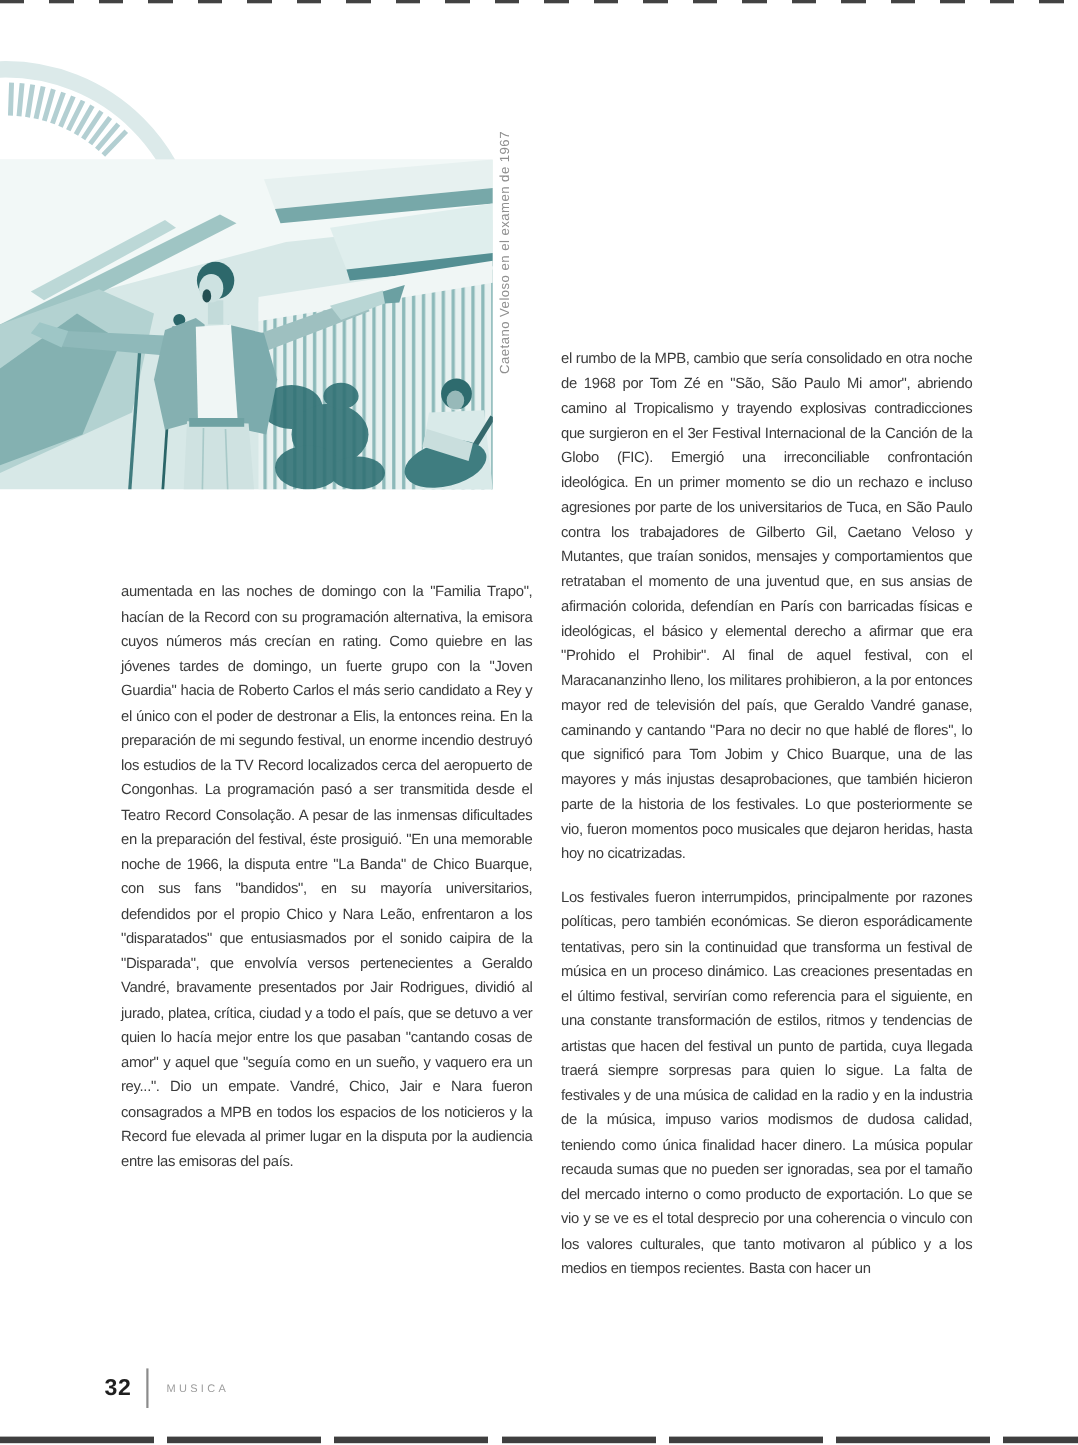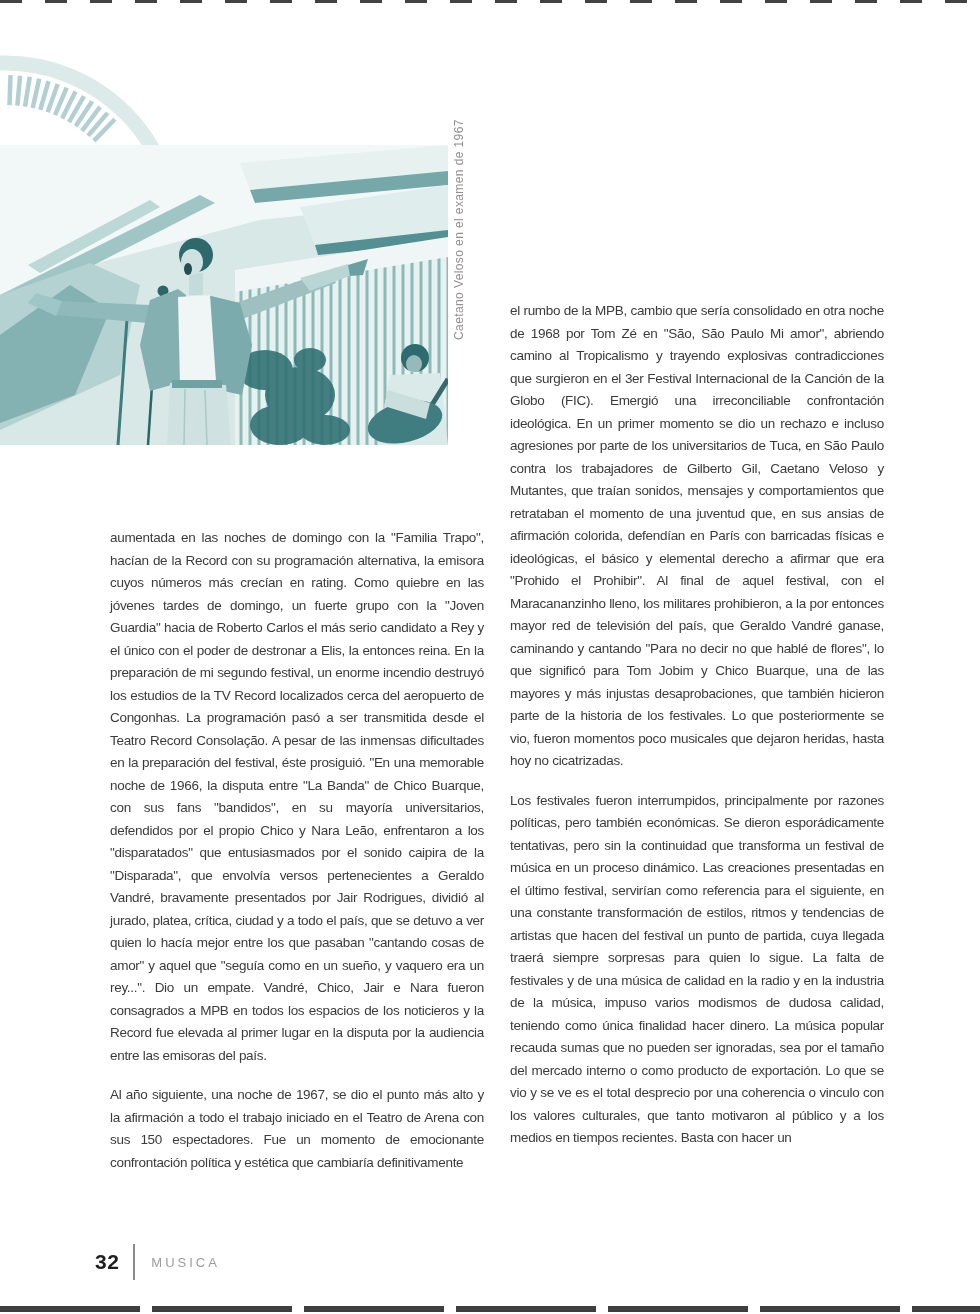--- a/index.html
+++ b/index.html
@@ -30,34 +30,34 @@
     font-size:12px;color:#8f8f8f;letter-spacing:.4px;
     white-space:nowrap;
   }
   .col{
     position:absolute;width:374px;
     font-size:13.5px;line-height:22.5px;letter-spacing:-0.3px;
     color:#3b3b3b;text-align:justify;hyphens:none;
   }
   .col p{margin:0 0 17px 0;}
   .col-left{left:110px;top:527px;}
-  .col-right{left:510px;top:300px;}
+  .col-right{left:510px;top:315px;}
   .footer{
     position:absolute;left:95px;top:1242px;height:40px;
     display:flex;align-items:center;text-align:right;
   }
   .page-number{
     font-size:21px;color:#1f1f1f;font-weight:bold;letter-spacing:.5px;
   }
   .footer-sep{
     display:inline-block;width:2px;height:36px;background:#8b8b8b;
     margin:0 16px 0 14px;
   }
   .section-label{
-    font-size:13px;color:#9c9c9c;letter-spacing:3px;
+    font-size:10px;color:#9c9c9c;letter-spacing:3px;
   }
 </style>
 </head>
 <body>
 
 <div class="page">
 
   <div class="edge-top"></div>
 
   <svg class="sunburst" width="260" height="145" viewBox="0 0 260 145" aria-hidden="true">
@@ -150,21 +150,20 @@
         <line x1="185" y1="244" x2="184" y2="300" stroke="#a8c9c8" stroke-width="1.5"></line>
         <line x1="205" y1="245" x2="207" y2="300" stroke="#a8c9c8" stroke-width="1.5"></line>
       </g>
     </svg>
   </div>
 
   <div class="photo-caption">Caetano Veloso en el examen de 1967</div>
 
   <div class="col col-left">
     <p>aumentada en las noches de domingo con la "Familia Trapo", hacían de la Record con su programación alternativa, la emisora cuyos números más crecían en rating. Como quiebre en las jóvenes tardes de domingo, un fuerte grupo con la "Joven Guardia" hacia de Roberto Carlos el más serio candidato a Rey y el único con el poder de destronar a Elis, la entonces reina. En la preparación de mi segundo festival, un enorme incendio destruyó los estudios de la TV Record localizados cerca del aeropuerto de Congonhas. La programación pasó a ser transmitida desde el Teatro Record Consolação. A pesar de las inmensas dificultades en la preparación del festival, éste prosiguió. "En una memorable noche de 1966, la disputa entre "La Banda" de Chico Buarque, con sus fans "bandidos", en su mayoría universitarios, defendidos por el propio Chico y Nara Leão, enfrentaron a los "disparatados" que entusiasmados por el sonido caipira de la "Disparada", que envolvía versos pertenecientes a Geraldo Vandré, bravamente presentados por Jair Rodrigues, dividió al jurado, platea, crítica, ciudad y a todo el país, que se detuvo a ver quien lo hacía mejor entre los que pasaban "cantando cosas de amor" y aquel que "seguía como en un sueño, y vaquero era un rey...". Dio un empate. Vandré, Chico, Jair e Nara fueron consagrados a MPB en todos los espacios de los noticieros y la Record fue elevada al primer lugar en la disputa por la audiencia entre las emisoras del país.</p>
-    <p>Al año siguiente, una noche de 1967, se dio el punto más alto y la afirmación a todo el trabajo iniciado en el Teatro de Arena con sus 150 espectadores. Fue un momento de emocionante confrontación política y estética que cambiaría definitivamente</p>
   </div>
 
   <div class="col col-right">
     <p>el rumbo de la MPB, cambio que sería consolidado en otra noche de 1968 por Tom Zé en "São, São Paulo Mi amor", abriendo camino al Tropicalismo y trayendo explosivas contradicciones que surgieron en el 3er Festival Internacional de la Canción de la Globo (FIC). Emergió una irreconciliable confrontación ideológica. En un primer momento se dio un rechazo e incluso agresiones por parte de los universitarios de Tuca, en São Paulo contra los trabajadores de Gilberto Gil, Caetano Veloso y Mutantes, que traían sonidos, mensajes y comportamientos que retrataban el momento de una juventud que, en sus ansias de afirmación colorida, defendían en París con barricadas físicas e ideológicas, el básico y elemental derecho a afirmar que era "Prohido el Prohibir". Al final de aquel festival, con el Maracananzinho lleno, los militares prohibieron, a la por entonces mayor red de televisión del país, que Geraldo Vandré ganase, caminando y cantando "Para no decir no que hablé de flores", lo que significó para Tom Jobim y Chico Buarque, una de las mayores y más injustas desaprobaciones, que también hicieron parte de la historia de los festivales. Lo que posteriormente se vio, fueron momentos poco musicales que dejaron heridas, hasta hoy no cicatrizadas.</p>
     <p>Los festivales fueron interrumpidos, principalmente por razones políticas, pero también económicas. Se dieron esporádicamente tentativas, pero sin la continuidad que transforma un festival de música en un proceso dinámico. Las creaciones presentadas en el último festival, servirían como referencia para el siguiente, en una constante transformación de estilos, ritmos y tendencias de artistas que hacen del festival un punto de partida, cuya llegada traerá siempre sorpresas para quien lo sigue. La falta de festivales y de una música de calidad en la radio y en la industria de la música, impuso varios modismos de dudosa calidad, teniendo como única finalidad hacer dinero. La música popular recauda sumas que no pueden ser ignoradas, sea por el tamaño del mercado interno o como producto de exportación. Lo que se vio y se ve es el total desprecio por una coherencia o vinculo con los valores culturales, que tanto motivaron al público y a los medios en tiempos recientes. Basta con hacer un</p>
   </div>
 
   <div class="footer">
     <span class="page-number">32</span>
     <span class="footer-sep"></span>

